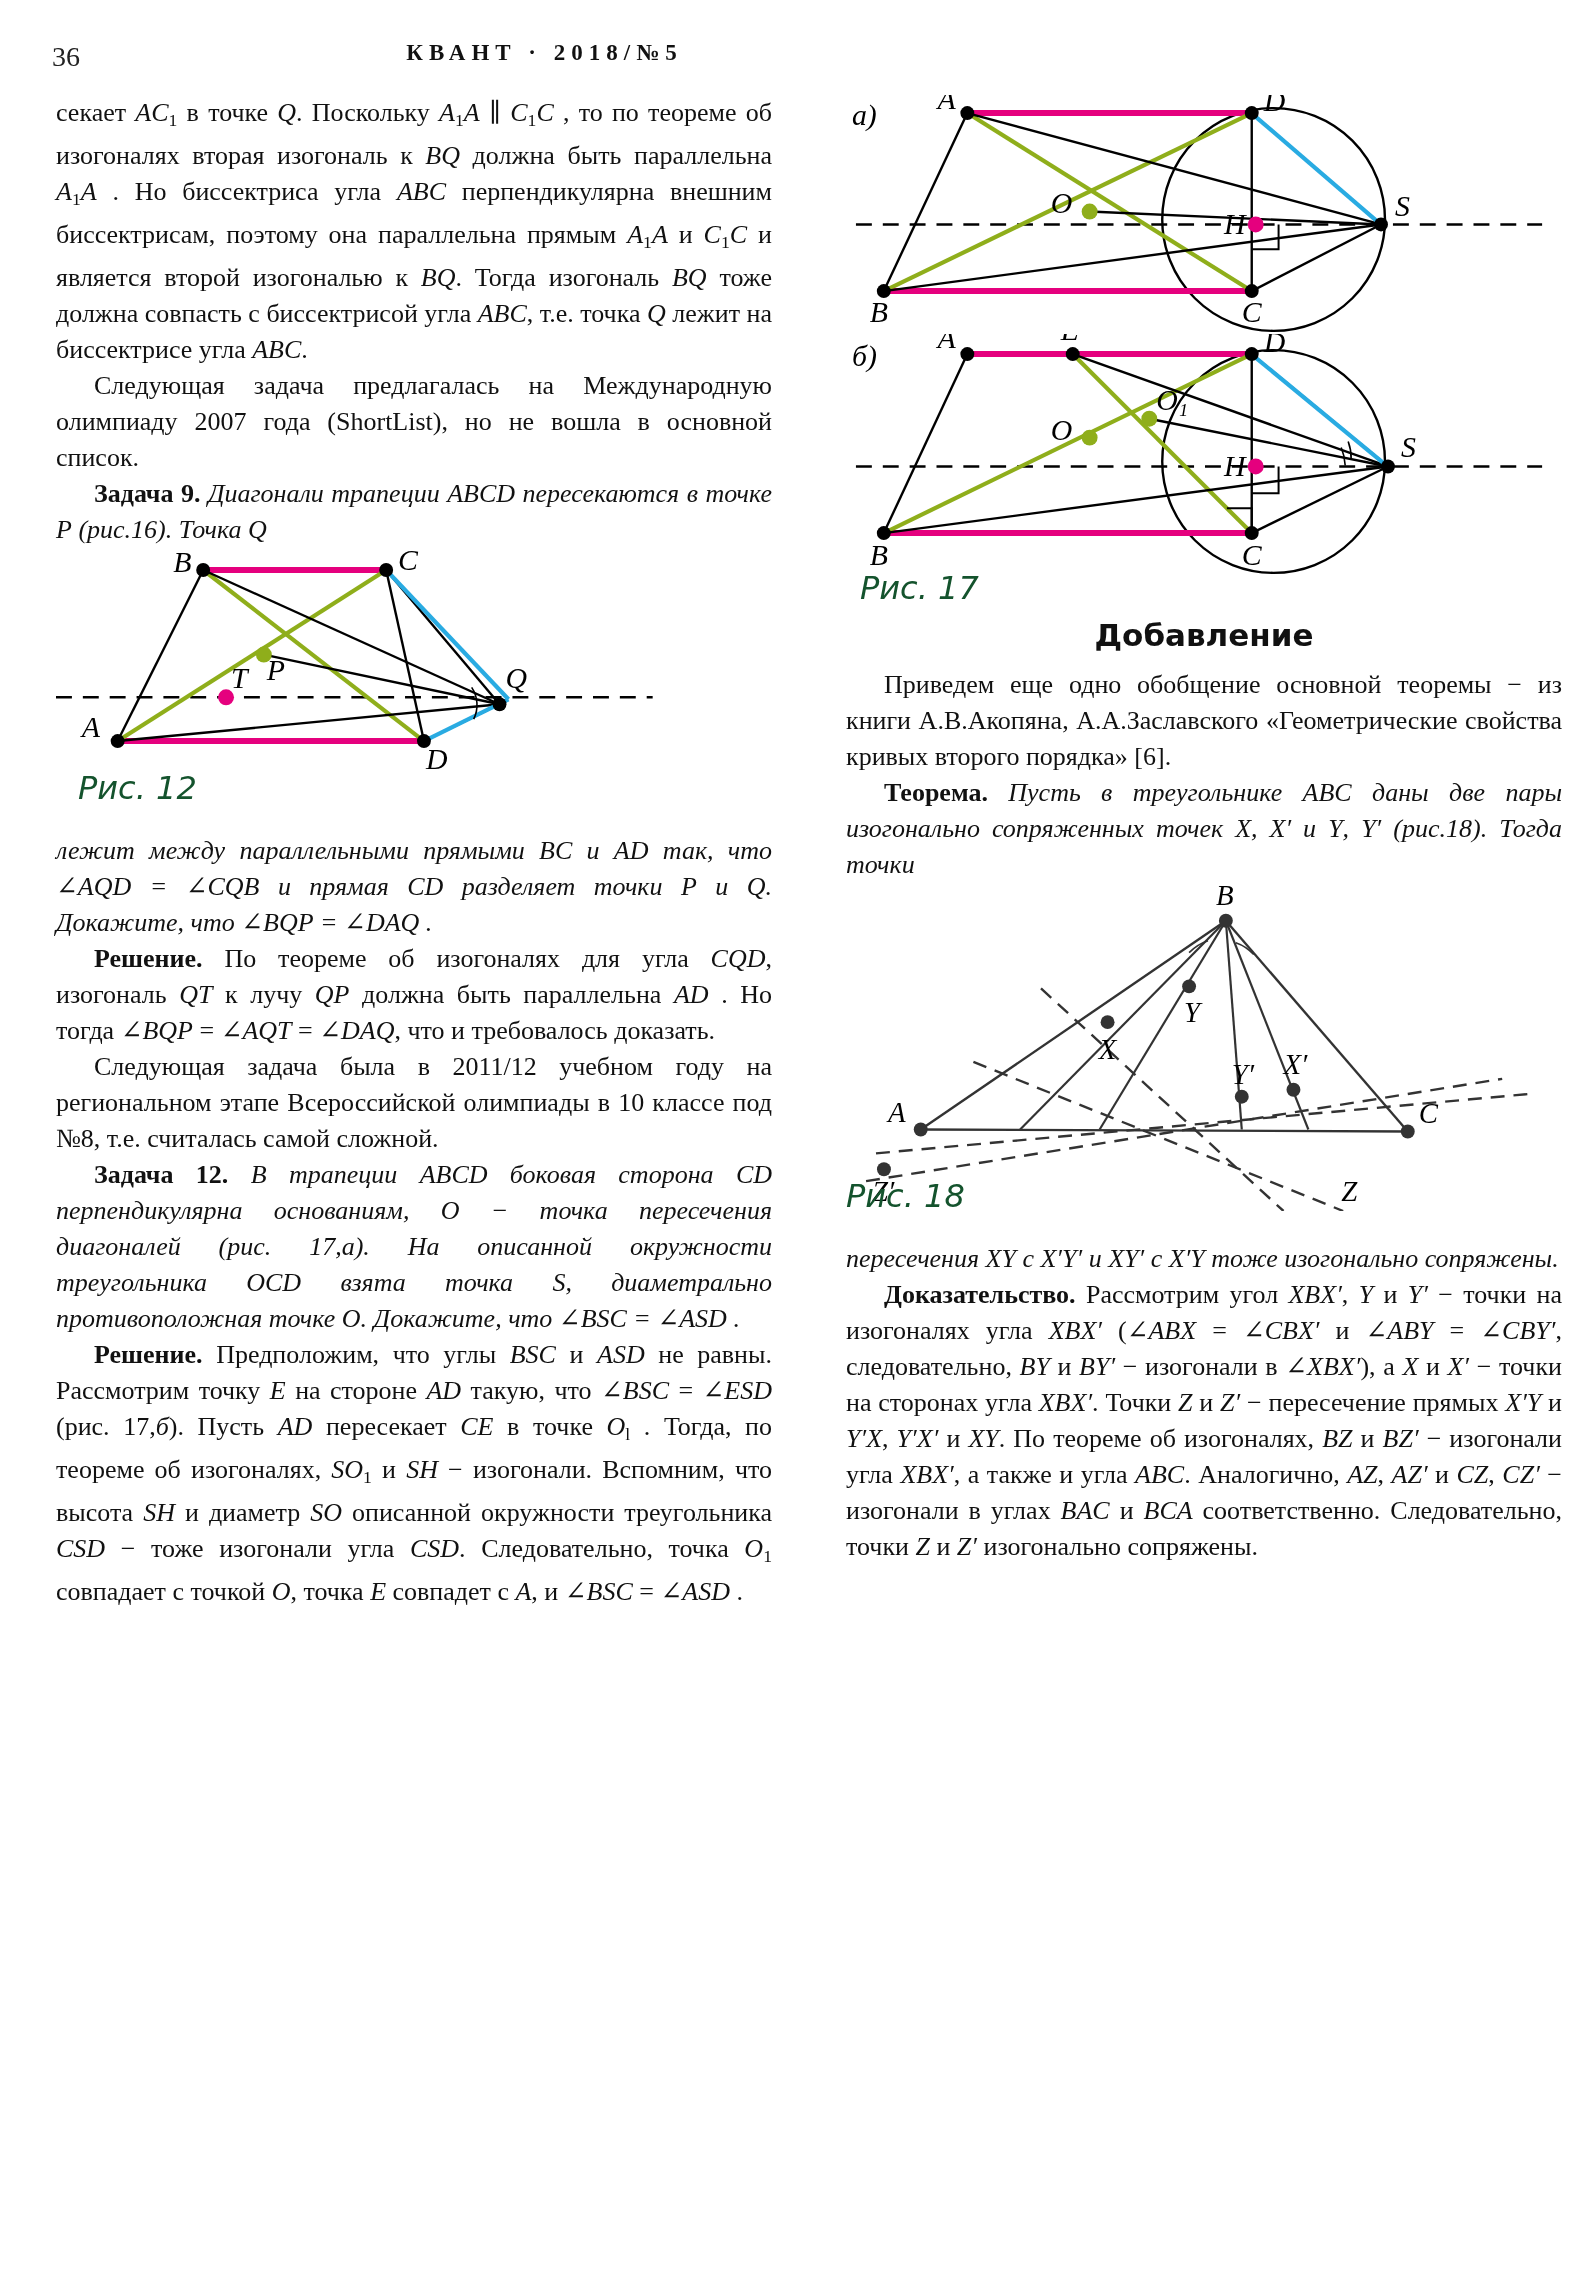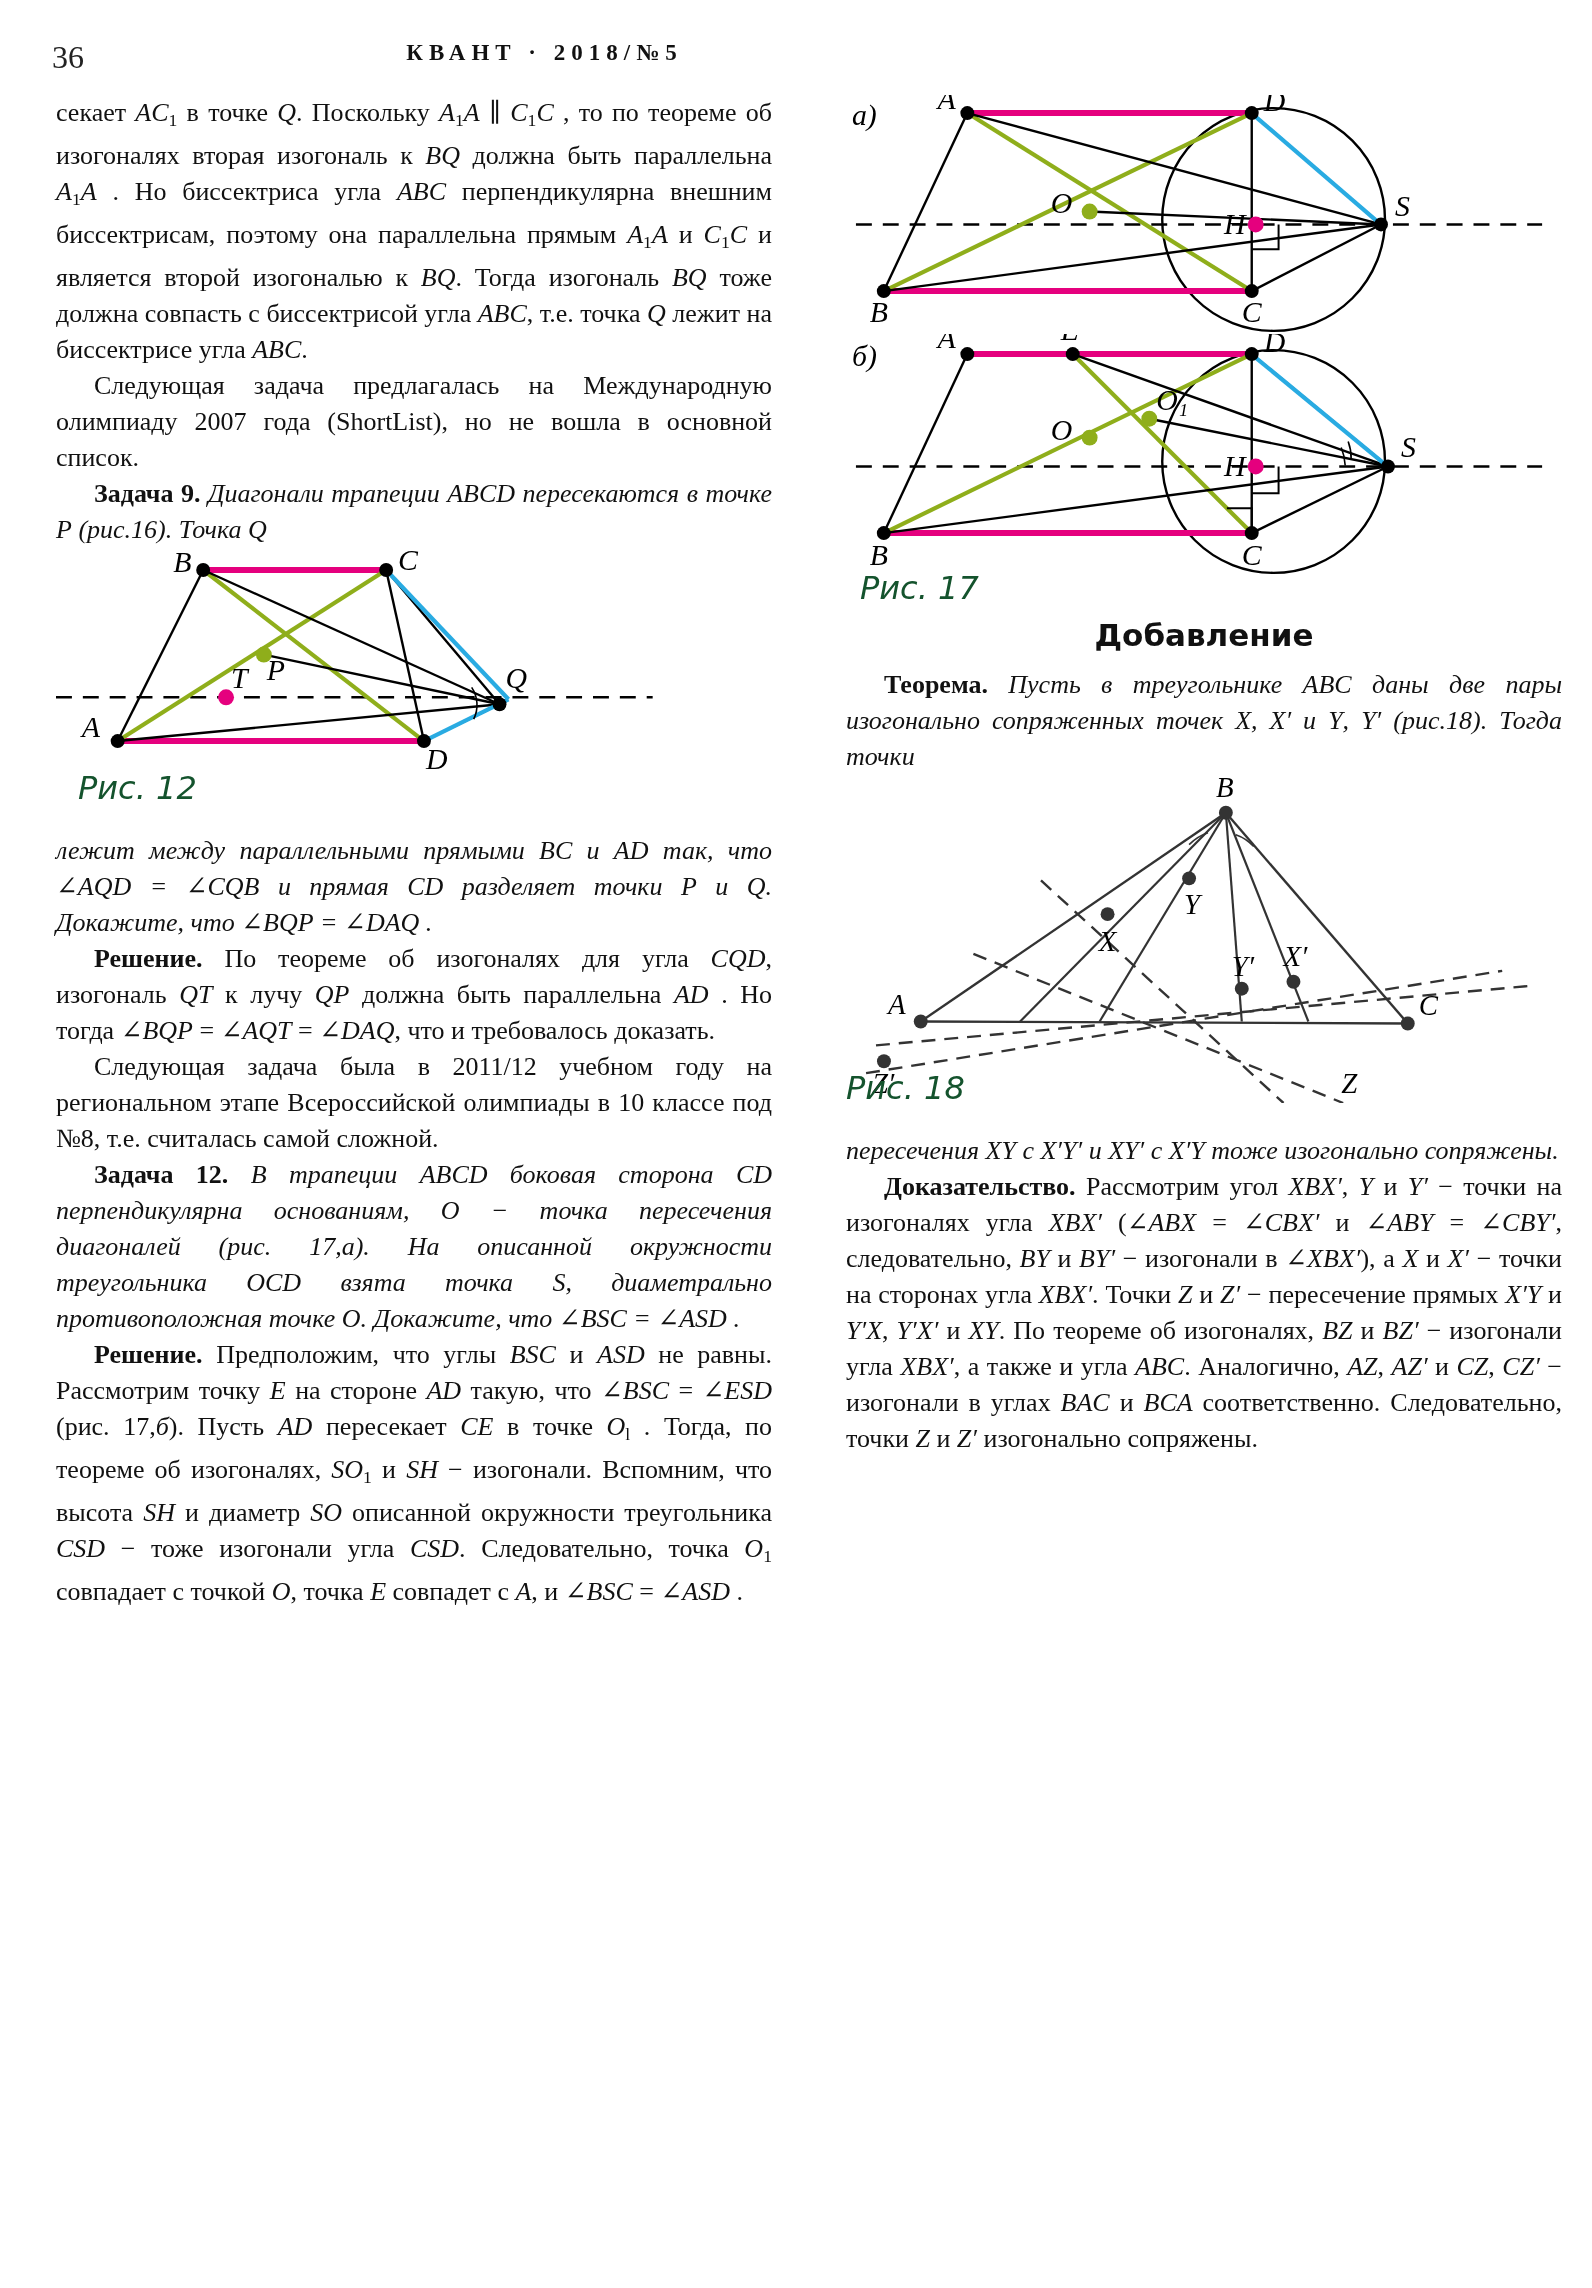--- a/index.html
+++ b/index.html
@@ -27,21 +27,21 @@
     top: 34px;
     left: 0;
     width: 1592px;
     height: 46px;
   }
   .folio {
     position: absolute;
     left: 52px;
     top: 0;
     font-family: "Liberation Serif", serif;
-    font-size: 32px;
+    font-size: 28px;
     line-height: 46px;
     color: #222;
   }
   .journal {
     position: absolute;
     left: 0;
     top: 6px;
     width: 1005px;
     text-align: center;
     font-family: "Liberation Serif", serif;
@@ -275,20 +275,21 @@
         <text x="380" y="143" font-family="Liberation Serif, serif" font-size="30" font-style="italic">H</text>
         <text x="558" y="124" font-family="Liberation Serif, serif" font-size="30" font-style="italic">S</text>
         <text x="24" y="232" font-family="Liberation Serif, serif" font-size="30" font-style="italic">B</text>
         <text x="398" y="232" font-family="Liberation Serif, serif" font-size="30" font-style="italic">C</text>
       </svg>
       <div class="figcap" style="margin-left:14px;margin-top:-14px;">Рис. 17</div>
     </div>
 
     <div class="secthead">Добавление</div>
 
+    <p class="ind">Приведем еще одно обобщение основной теоремы − из книги А.В.Акопяна, А.А.Заславского «Геометрические свойства кривых второго порядка» [6].</p>
 
     <p class="ind"><span class="bd">Теорема.</span> <span class="it">Пусть в треугольнике <span class="math">ABC</span> даны две пары изогонально сопряженных точек <span class="math">X</span>, <span class="math">X′</span> и <span class="math">Y</span>, <span class="math">Y′</span> (<span class="it">рис.</span>18). Тогда точки</span></p>
 
     <div class="figbox">
       <svg width="716" height="328" viewBox="0 0 720 330">
 
         <line x1="75" y1="248" x2="382" y2="38" stroke="#333" stroke-width="2.4"></line>
         <line x1="382" y1="38" x2="565" y2="250" stroke="#333" stroke-width="2.4"></line>
         <line x1="75" y1="248" x2="565" y2="250" stroke="#333" stroke-width="2.4"></line>
 

